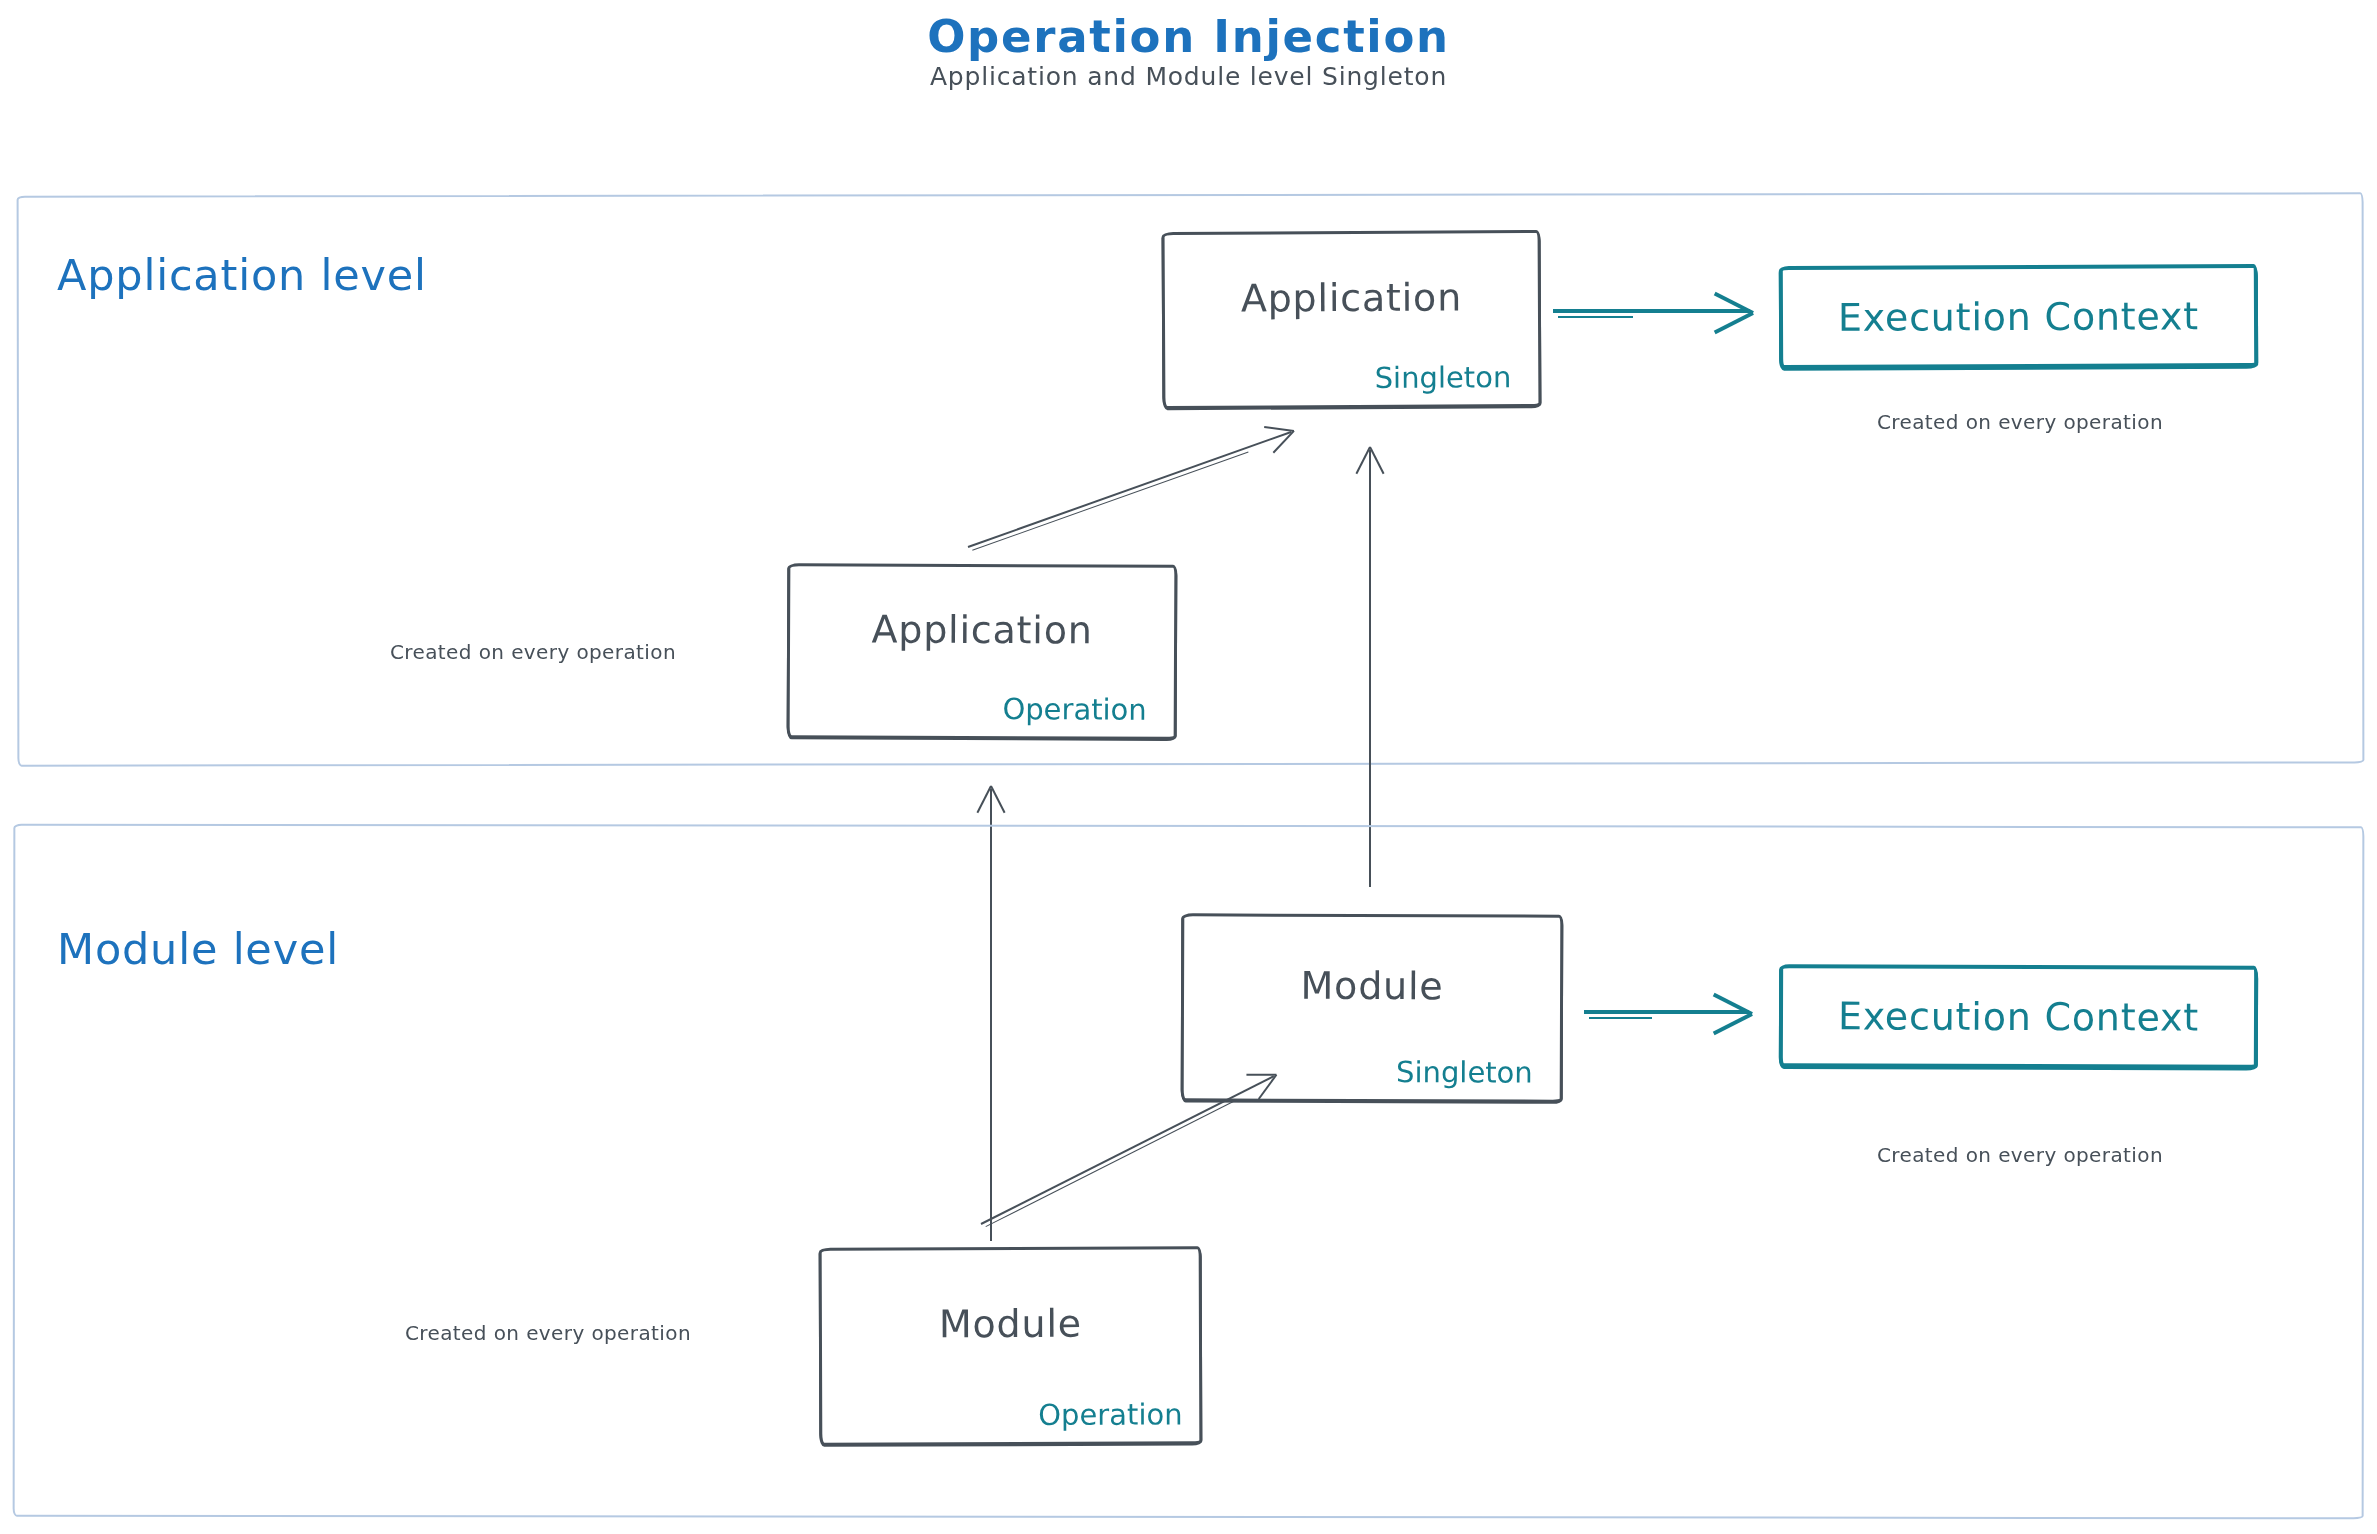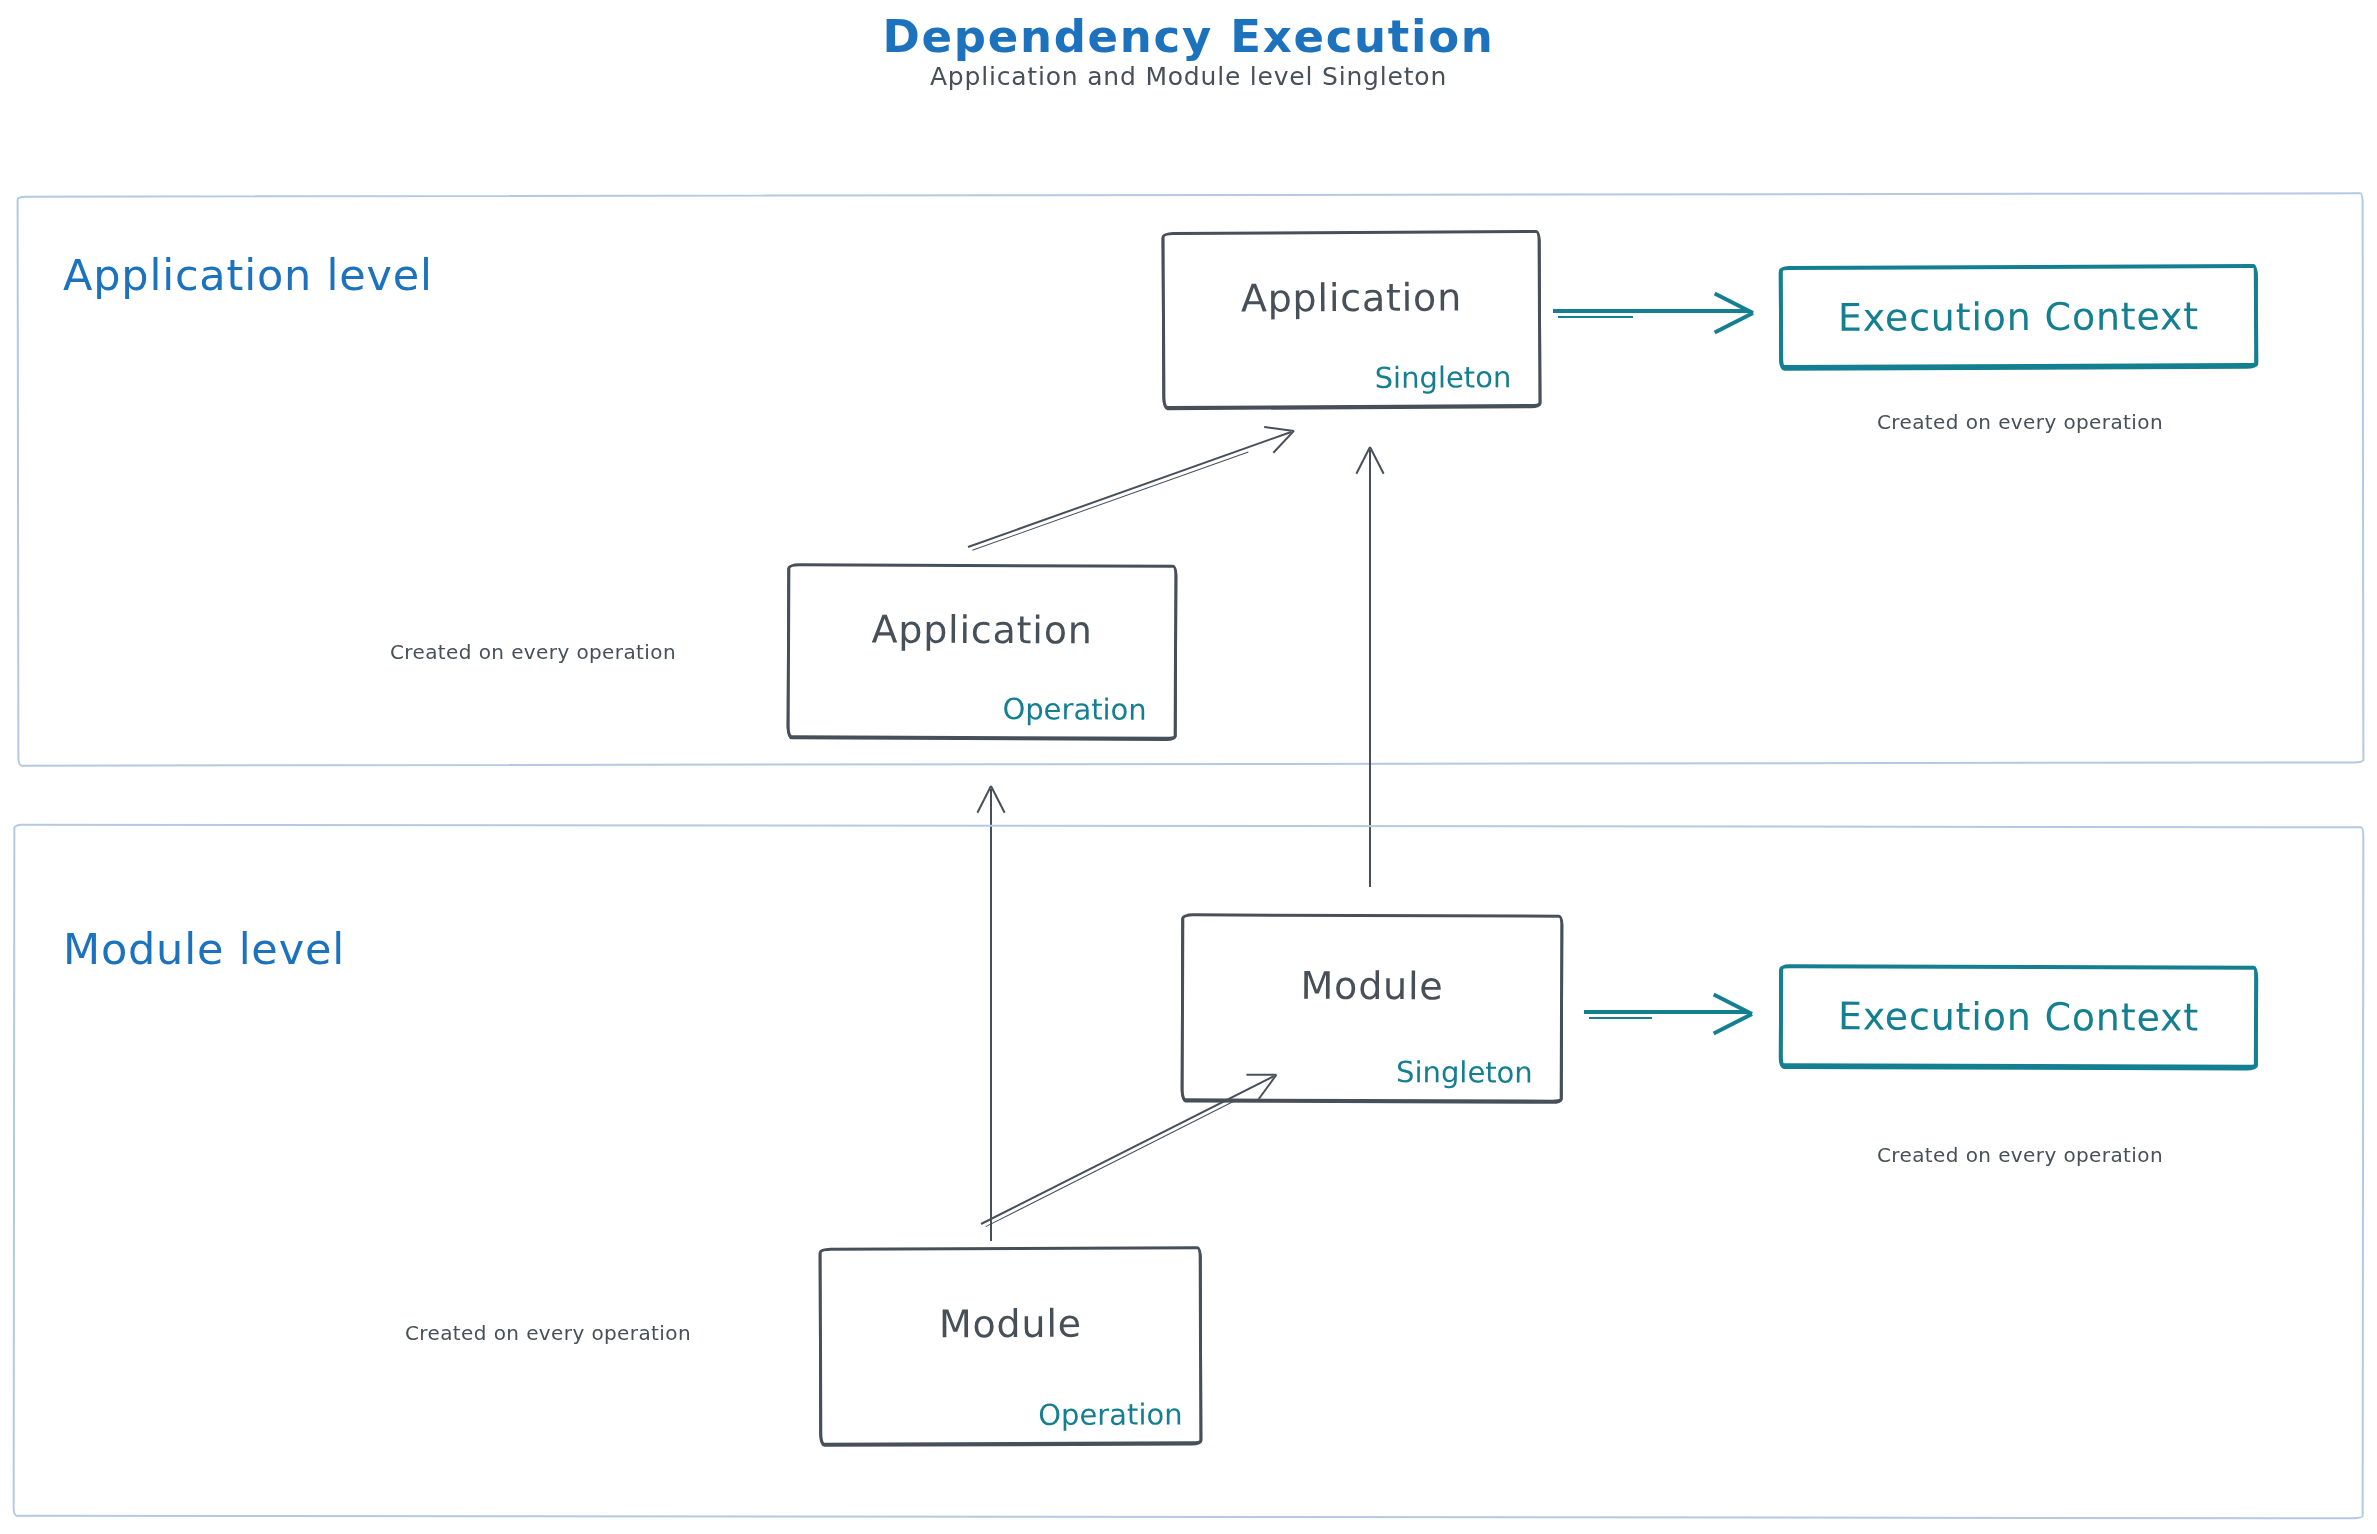--- a/index.html
+++ b/index.html
@@ -29,21 +29,21 @@
 
   
   .section{
     border:2.1px solid var(--frame);
     border-radius:8.3px 3.3px 10px 4.2px / 4.2px 10px 3.3px 8.3px;
     background:transparent;
   }
   .section-app{left:16.7px;top:194px;width:2347px;height:571px;transform:rotate(-.08deg);}
   .section-module{left:13.3px;top:825px;width:2351px;height:693px;transform:rotate(.06deg);}
   .section-label{
-    font-size:43px;font-weight:500;letter-spacing:0.8px;color:var(--blue);margin-left:6px;
+    font-size:43px;font-weight:500;letter-spacing:0.8px;color:var(--blue);
   }
   .label-app{left:57px;top:250px;}
   .label-module{left:57px;top:924px;}
 
   
   .box{
     border:3.3px solid var(--ink);
     border-radius:11.7px 4.2px 10px 5px / 5px 10px 4.2px 11.7px;
     box-shadow:0 1.2px 0 0 var(--ink);
     display:flex;flex-direction:column;background:#fff;
@@ -109,21 +109,21 @@
   .arr-app-diag{left:968px;top:546px;width:343px;transform:rotate(-19.6deg);}
   .arr-mod-diag{left:981px;top:1223px;width:328px;transform:rotate(-26.8deg);}
   .arr-sing-vert{left:1370px;top:886px;width:437px;transform:rotate(-90deg);}
   .arr-op-vert{left:991px;top:1240px;width:452px;transform:rotate(-90deg);}
   .arr-teal-app{left:1553px;top:309px;width:197px;}
   .arr-teal-mod{left:1584px;top:1010px;width:165px;}
 </style>
 </head>
 <body>
 
-<div class="abs title">Dependency Execution</div>
+<div class="abs title">Operation Injection</div>
 <div class="abs subtitle">Application and Module level Singleton</div>
 
 <div class="abs section section-app"></div>
 <div class="abs section-label label-app">Application level</div>
 
 <div class="abs box box-app-singleton">
   <div class="box-name">Application</div>
   <div class="box-scope">Singleton</div>
 </div>
 

